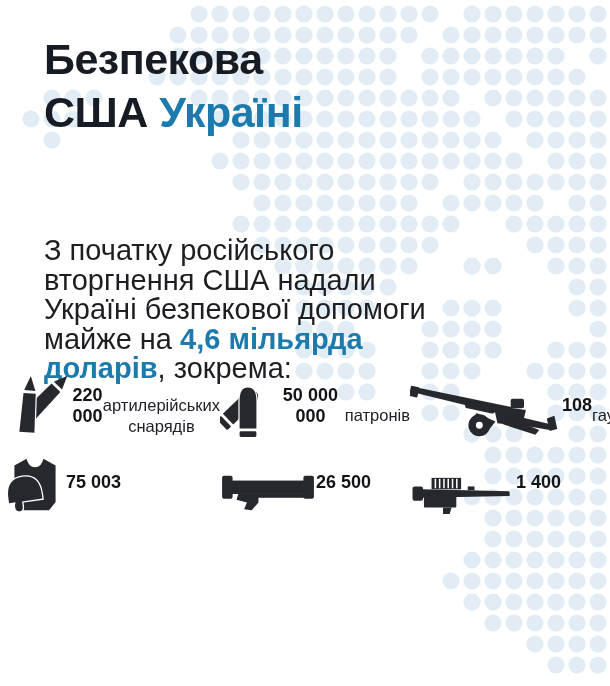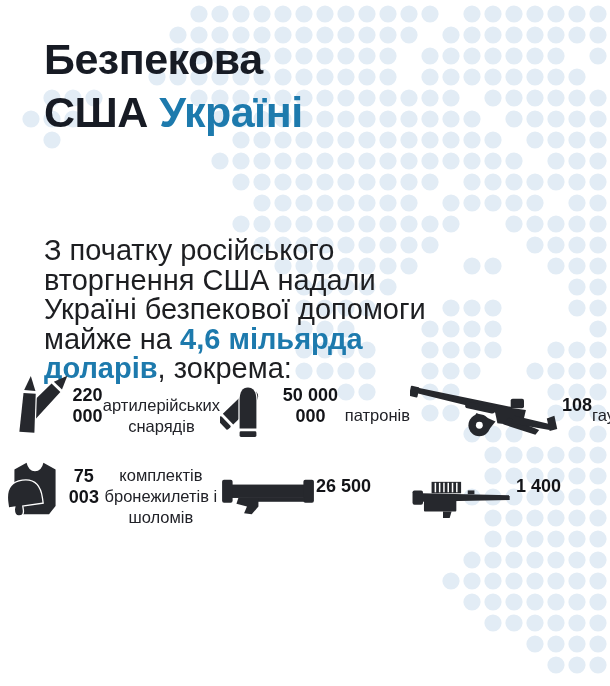--- a/index.html
+++ b/index.html
@@ -475,22 +475,20 @@
       <div class="item">
         <div class="icon-box">
           <svg width="62" height="58" viewBox="0 0 66 62">
             <path class="ink" d="M11,9 L24,2 Q26,11 33,11 Q40,11 42,2 L55,9 L55,48 L48,57 L18,57 L11,48 Z"></path>
             <g transform="translate(2,14) rotate(-8 20 25)">
               <path class="ink" d="M2,28 Q2,7 20,7 Q38,7 38,28 L38,33 L16,33 L16,38 Q16,44 11,43 Q7,42 8,36 L9,33 L2,33 Z" stroke="#fff" stroke-width="2.8" paint-order="stroke"></path>
             </g>
           </svg>
         </div>
         <div class="item-number">75 003</div>
-        <div class="item-label">комплектів
-бронежилетів і шоломів</div>
       </div>
 
       <div class="item">
         <div class="icon-box">
           <svg width="96" height="44" viewBox="0 0 100 46">
             <rect class="ink" x="5" y="10" width="90" height="14"></rect>
             <rect class="ink" x="2" y="5" width="11" height="24" rx="2"></rect>
             <rect class="ink" x="87" y="5" width="11" height="24" rx="2"></rect>
             <rect class="ink" x="30" y="24" width="58" height="4"></rect>
             <path class="ink" d="M19,24 L40,24 L40,33 L33,41 L25,40 L28,33 L17,30 Z"></path>

